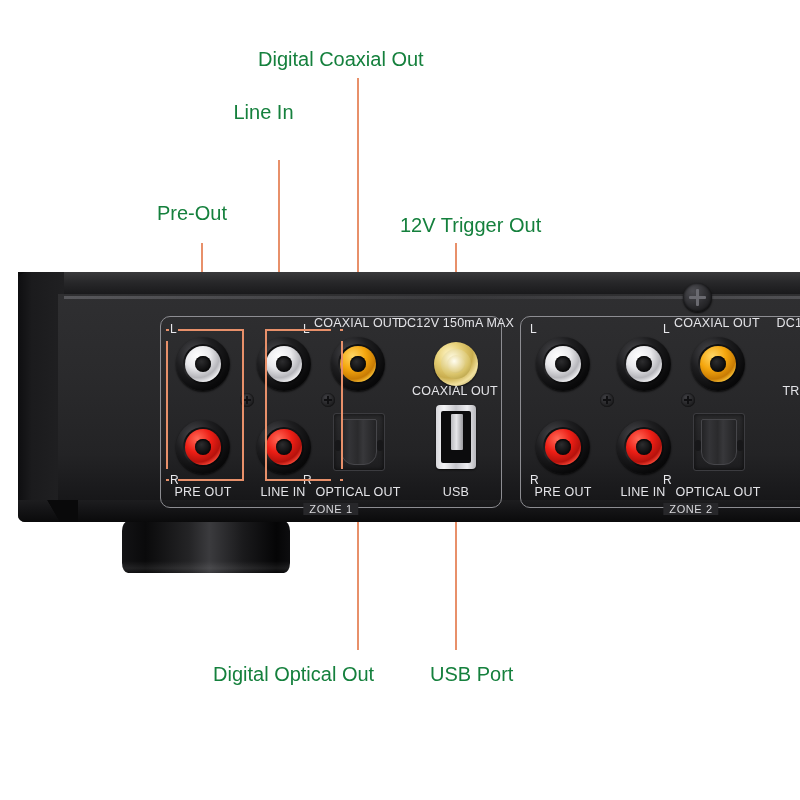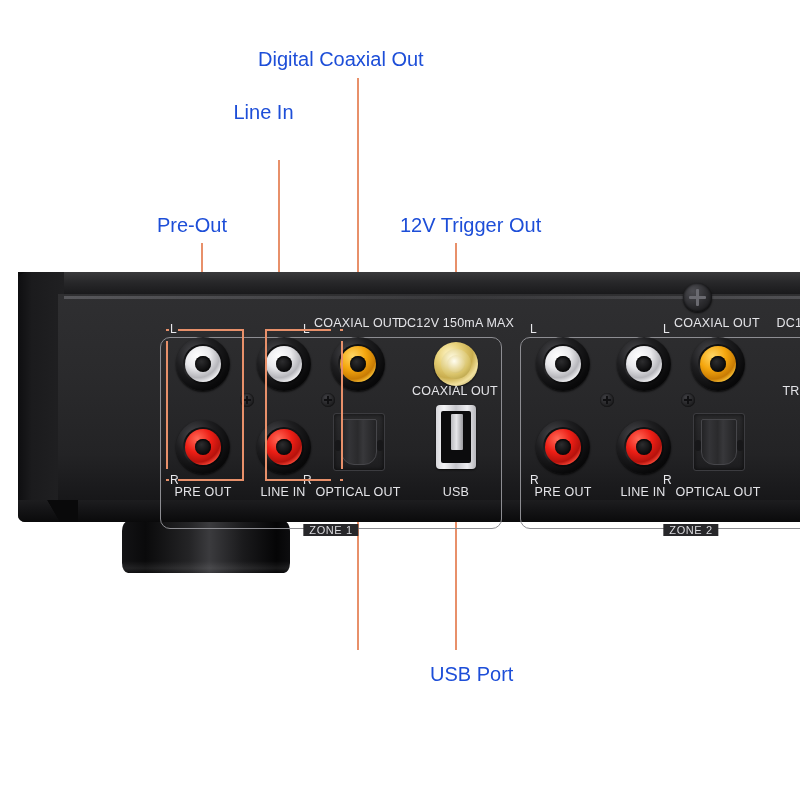--- a/index.html
+++ b/index.html
@@ -1,20 +1,20 @@
 <!DOCTYPE html>
 <html><head>
 <meta charset="utf-8">
 <style>
   html,body{margin:0;padding:0;background:#ffffff;}
   body{width:800px;height:800px;overflow:hidden;font-family:"Liberation Sans",sans-serif;}
   #stage{position:relative;width:800px;height:800px;background:#fff;}
 
   
-  .callout{position:absolute;color:#1d4ed8;font-size:20px;line-height:26px;white-space:nowrap;font-family:"Liberation Sans",sans-serif;}
+  .callout{position:absolute;color:#15803d;font-size:20px;line-height:26px;white-space:nowrap;font-family:"Liberation Sans",sans-serif;}
   .callout.c2{line-height:28px;}
   .lead{position:absolute;background:#e8906a;width:2px;}
 
   
   #chassis{position:absolute;left:18px;top:272px;width:782px;height:250px;}
   .case-top{position:absolute;left:0;top:0;width:782px;height:26px;
      background:linear-gradient(180deg,#3a3a3c 0%,#28282a 38%,#151517 100%);
      border-top-left-radius:9px;}
   .case-top:after{content:"";position:absolute;left:0;top:0;width:62px;height:26px;
      background:linear-gradient(126deg,#0c0c0d 0%,#0c0c0d 42%,rgba(12,12,13,0) 43%);}
@@ -32,21 +32,21 @@
      background:linear-gradient(90deg,rgba(120,120,125,.55),rgba(90,90,95,.2) 55%,rgba(120,120,125,.45));}
 
   
   #foot{position:absolute;left:122px;top:521px;width:168px;height:52px;
      background:linear-gradient(90deg,#131315 0%,#0a0a0b 14%,#242426 40%,#3b3b3e 52%,#1a1a1c 72%,#050506 92%,#0d0d0f 100%);
      border-radius:6px/10px;}
   #foot:after{content:"";position:absolute;left:0;right:0;bottom:0;height:12px;
      background:linear-gradient(180deg,rgba(255,255,255,0) 0%,rgba(255,255,255,.08) 60%,rgba(255,255,255,0) 100%);}
 
   
-  .zone{position:absolute;border:1px solid #8d8d92;border-radius:10px;margin-top:21px;}
+  .zone{position:absolute;border:1px solid #8d8d92;border-radius:10px;}
   .zone-name{position:absolute;color:#d9d9dd;font-size:11px;letter-spacing:.6px;
      background:#27272a;padding:0 6px;transform:translateX(-50%);}
 
   .jacklabel{position:absolute;color:#e4e4e8;font-size:12.5px;letter-spacing:.2px;white-space:nowrap;transform:translateX(-50%);}
   .lr{position:absolute;color:#e8e8ec;font-size:12px;}
 
   
   .rca{position:absolute;width:54px;height:54px;border-radius:50%;
      background:radial-gradient(circle at 34% 30%,#4a4a4e 0%,#1e1e20 38%,#09090a 72%,#000 100%);
      box-shadow:0 1px 2px rgba(0,0,0,.8);}
@@ -107,36 +107,39 @@
   .hl{position:absolute;}
   .hl i{position:absolute;background:#e8906a;}
   .hl .t{height:2px;} .hl .b{height:2px;}
   .hl .l{width:2px;} .hl .r{width:2px;}
 </style>
 </head>
 <body>
 
 <div id="stage">
 
-  <div class="callout" style="left:157px;top:212px;">
+  <div class="callout" style="left:157px;top:200px;">
     <div>Pre-Out</div>
   </div>
 
   <div class="callout c2" style="left:176px;top:98px;text-align:center;width:175px;">
     <div>Line In</div>
   </div>
 
   <div class="callout" style="left:258px;top:46px;">
     <div>Digital Coaxial Out</div>
   </div>
 
   <div class="callout" style="left:400px;top:212px;">
     <div>12V Trigger Out</div>
   </div>
 
+  <div class="callout" style="left:213px;top:661px;">
+    <div>Digital Optical Out</div>
+  </div>
 
   <div class="callout" style="left:430px;top:661px;">
     <div>USB Port</div>
   </div>
 
   <div class="lead" style="left:201px;top:243px;height:96px;"></div>
   <div class="lead" style="left:278px;top:160px;height:179px;"></div>
   <div class="lead" style="left:357px;top:78px;height:284px;"></div>
   <div class="lead" style="left:455px;top:243px;height:120px;"></div>
   <div class="lead" style="left:357px;top:438px;height:212px;"></div>

